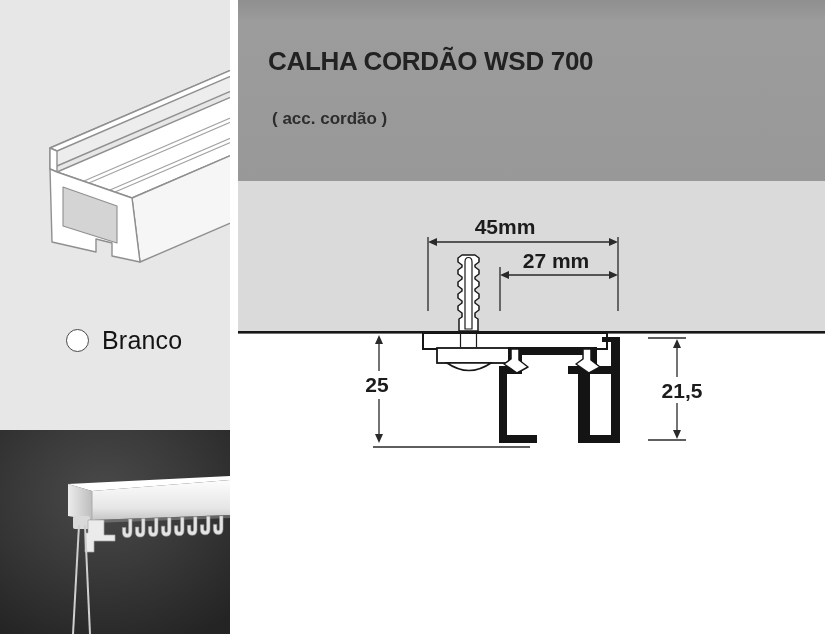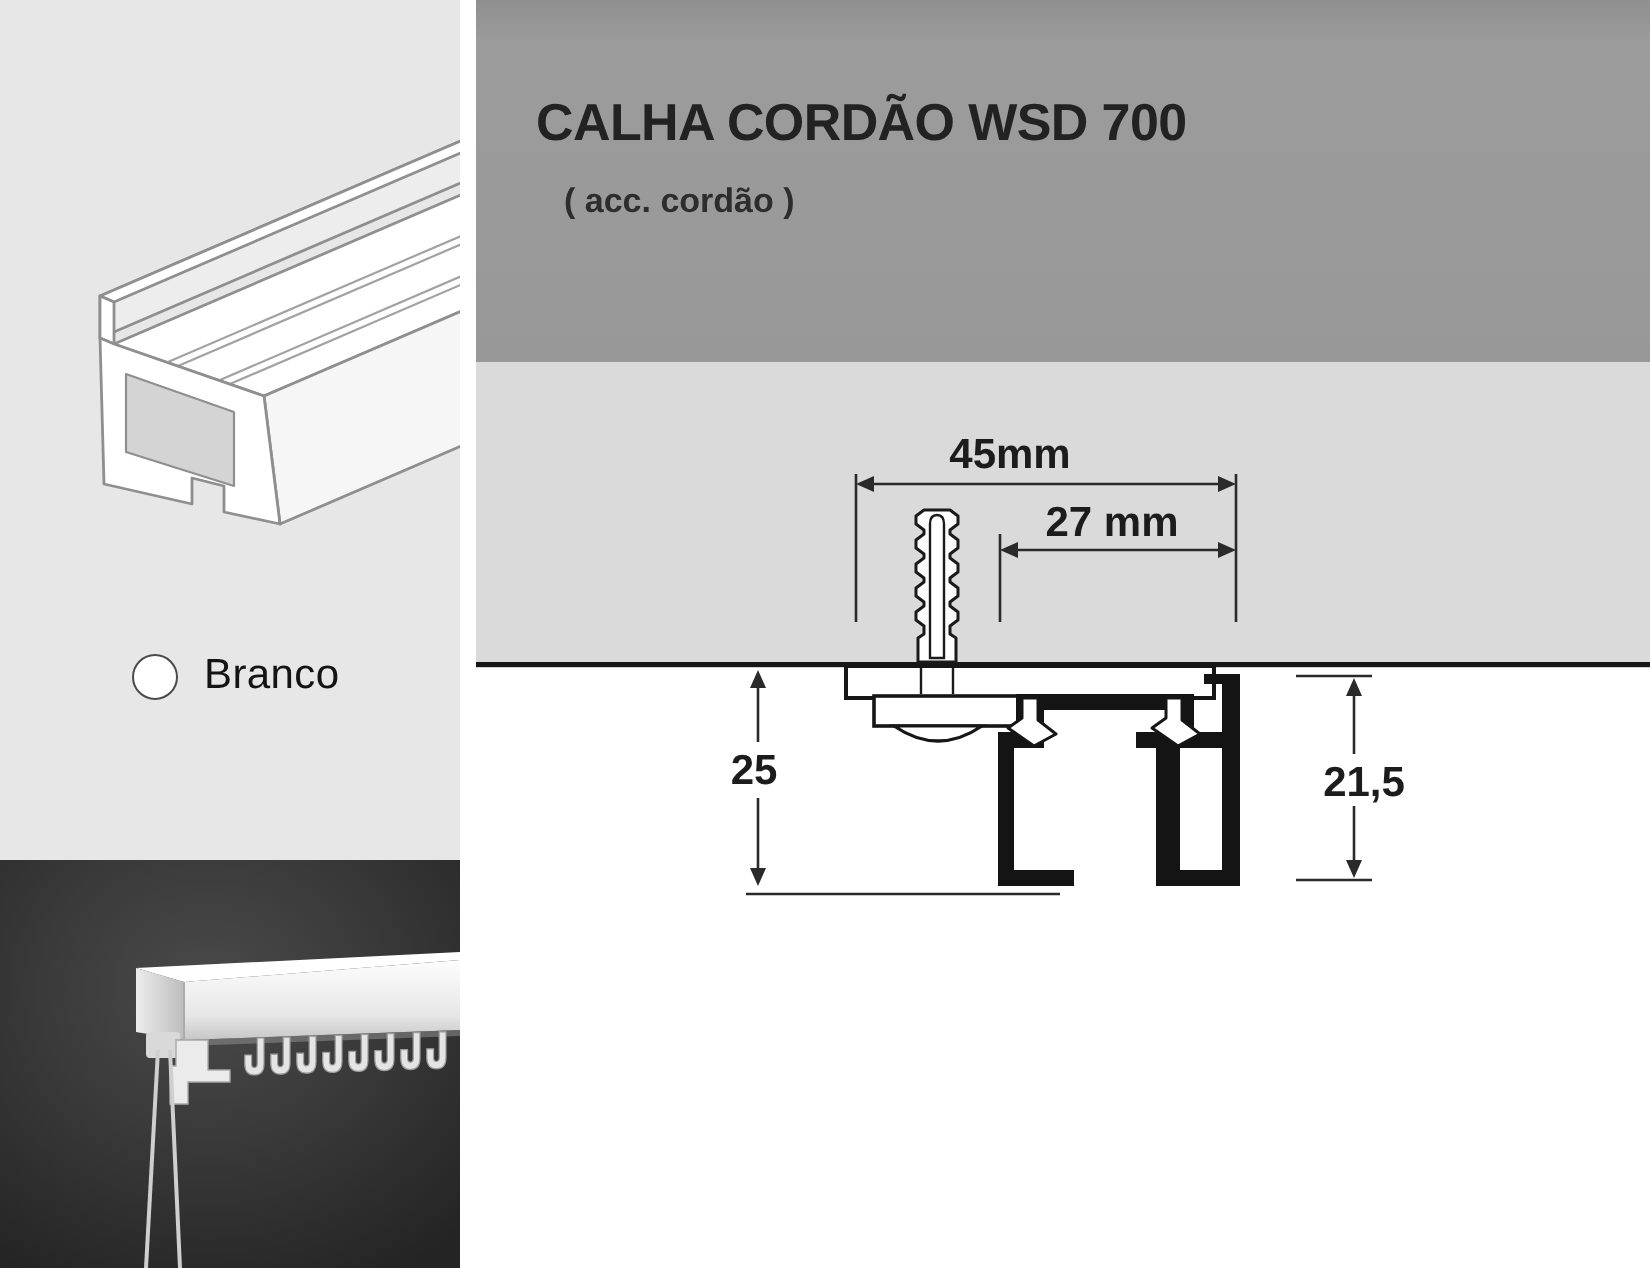--- a/index.html
+++ b/index.html
@@ -4,32 +4,32 @@
 <style>
   html,body{margin:0;padding:0;background:#fff;}
   .page{position:relative;width:825px;height:634px;background:#ffffff;overflow:hidden;
         font-family:"Liberation Sans","DejaVu Sans",sans-serif;}
   
   .left-panel{position:absolute;left:0;top:0;width:230px;height:430px;background:#e7e7e7;}
   .render-svg{position:absolute;left:0;top:0;width:230px;height:430px;display:block;}
   .swatch-row{position:absolute;left:66px;top:326px;display:flex;align-items:center;gap:13px;}
   .swatch-circle{width:23px;height:23px;border-radius:50%;background:#fff;border:1.5px solid #4a4a4a;
                  box-sizing:border-box;}
-  .swatch-label{font-size:21px;color:#141414;letter-spacing:0.2px;}
+  .swatch-label{font-size:25px;color:#141414;letter-spacing:0.2px;}
   
   .photo-panel{position:absolute;left:0;top:430px;width:230px;height:204px;background:#2f2f2f;}
   .photo-svg{display:block;width:230px;height:204px;}
   
   .right-panel{position:absolute;left:238px;top:0;width:587px;height:634px;background:#ffffff;}
   .product-header{position:absolute;left:0;top:0;width:587px;height:181px;
                   background:linear-gradient(#8f8f8f,#9c9c9c 12%,#989898);
                   box-sizing:border-box;padding:46px 20px 0 30px;}
-  .product-title{font-size:26px;font-weight:bold;color:#222222;letter-spacing:-0.3px;margin:0 0 14px 0;}
+  .product-title{font-size:26px;font-weight:bold;color:#222222;letter-spacing:-0.3px;margin:0 0 32px 0;}
   .product-subtitle{font-size:17px;font-weight:600;color:#2d2d2d;margin:0 0 8px 0;}
-  .product-note{font-size:17px;font-weight:600;color:#2d2d2d;margin:14px;}
+  .product-note{font-size:17px;font-weight:600;color:#2d2d2d;margin:4px;}
   .diagram-svg{position:absolute;left:0;top:181px;width:587px;height:453px;display:block;}
   .dim-label{font-size:21px;font-weight:bold;fill:#1c1c1c;}
 </style>
 </head>
 <body>
 
 <div class="page">
 
   <div class="left-panel">
     <svg class="render-svg" viewBox="0 0 230 430">

